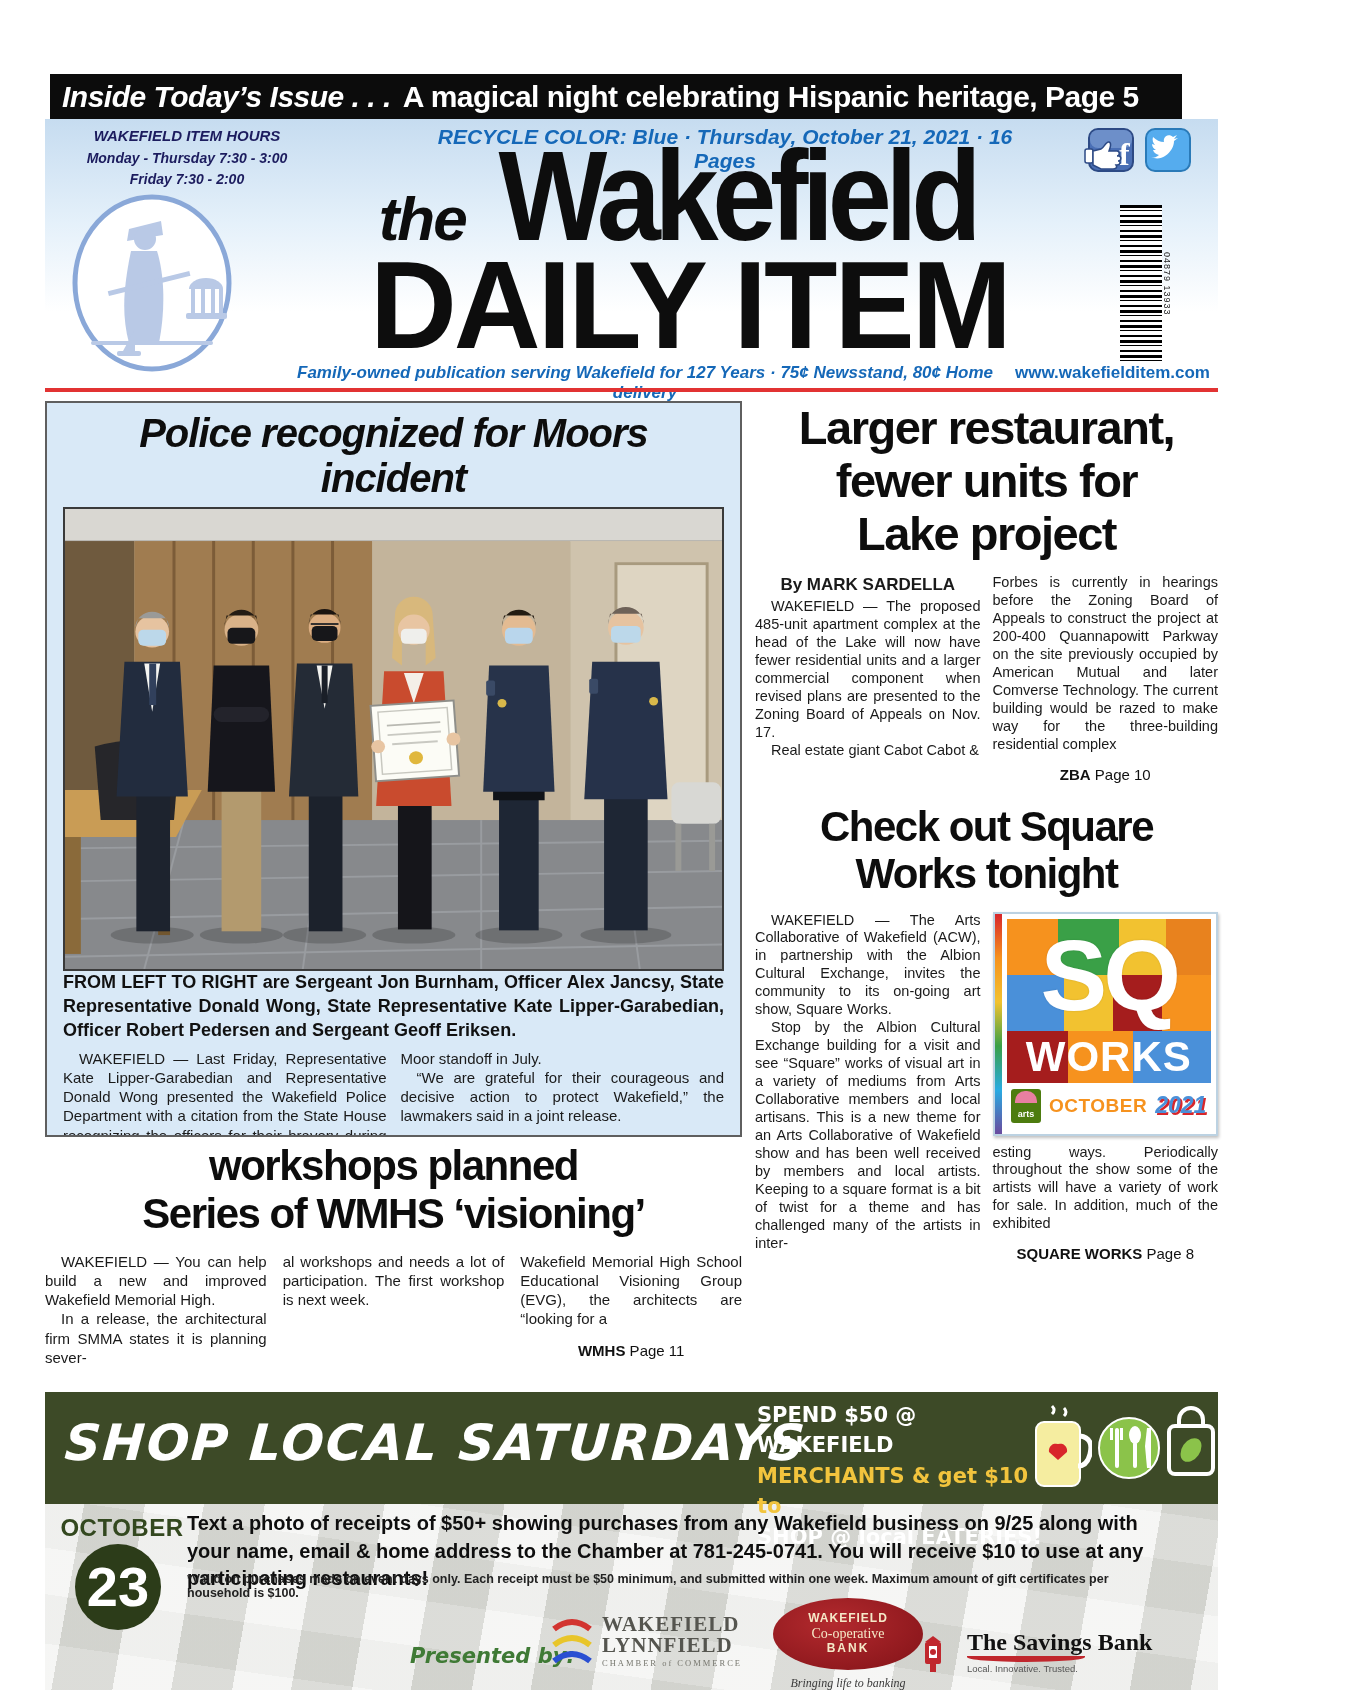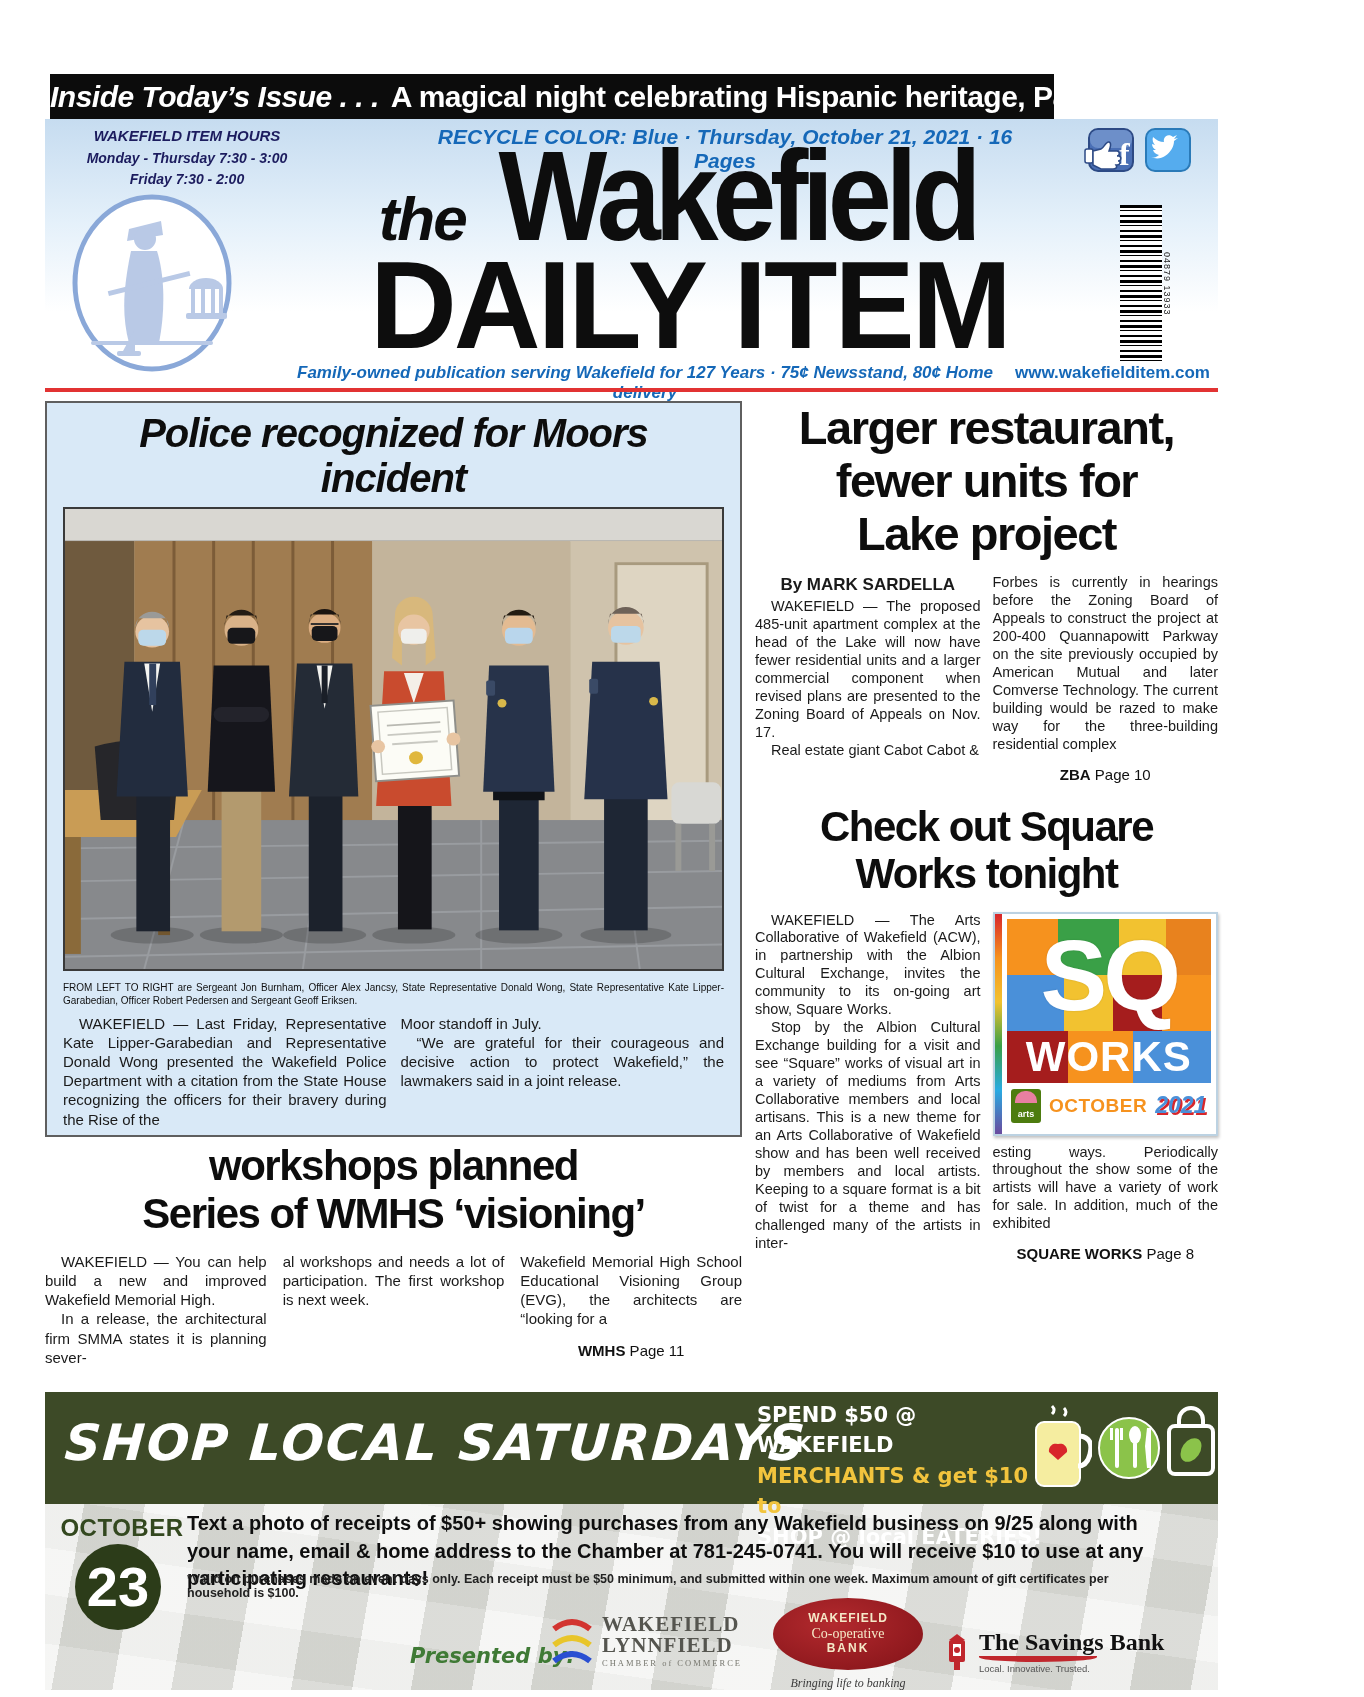--- a/index.html
+++ b/index.html
@@ -1,22 +1,22 @@
 <!DOCTYPE html>
 <html><head>
 <meta charset="utf-8">
 <style>
   * { margin:0; padding:0; box-sizing:border-box; }
   body { background:#ffffff; font-family:"Liberation Sans", sans-serif; }
   #page { position:relative; width:1364px; height:1697px; background:#ffffff; overflow:hidden; margin:0 auto; }
   .abs { position:absolute; }
 
   
-  .banner { left:50px; top:74px; width:1004px; height:45px; background:#0c0c0c; color:#fff;
-            display:flex; align-items:center; padding-left:0; white-space:nowrap; }
+  .banner { left:50px; top:74px; width:1132px; height:45px; background:#0c0c0c; color:#fff;
+            display:flex; align-items:center; padding-left:12px; white-space:nowrap; }
   .banner .lead { font-style:italic; font-weight:bold; font-size:30px; letter-spacing:-0.5px; }
   .banner .rest { font-weight:bold; font-size:30px; margin-left:12px; letter-spacing:-0.5px; }
 
   
   .header { left:45px; top:119px; width:1173px; height:268px;
             background:linear-gradient(180deg,#c6dcf0 0%, #e4f0fa 38%, #ffffff 72%); }
   .hours { position:absolute; left:12px; top:6px; width:260px; text-align:center; color:#1c1c5e;
            font-weight:bold; font-style:italic; line-height:1.5; }
   .hours .t { font-size:15px; } .hours .l { font-size:14px; }
   .recycle { position:absolute; left:360px; top:6px; width:640px; text-align:center; color:#1568b8;
@@ -39,21 +39,21 @@
              font-weight:bold; font-size:17px; }
   .redrule { left:45px; top:388px; width:1173px; height:4px; background:#e23333; }
 
   
   .police-box { left:45px; top:401px; width:697px; height:736px; background:#d9e9f7;
                 border:2px solid #5f5f5f; padding:6px 16px; overflow:hidden; }
   .police-head { text-align:center; font-style:italic; font-weight:bold; font-size:40px;
                  letter-spacing:-1px; color:#0d0d0d; margin:2px 0 6px 0; }
   .photo { width:661px; height:464px; border:2px solid #3a3a3a; background:#b8a98f; }
   .photo svg { display:block; width:100%; height:100%; }
-  .caption { margin-top:10px; font-weight:normal; font-size:10px; line-height:1.33; color:#111; text-align:justify; }
+  .caption { margin-top:0; font-weight:bold; font-size:18px; line-height:1.33; color:#111; text-align:justify; }
   .cols { display:flex; gap:14px; margin-top:6px; }
   .cols .col { flex:1; text-align:justify; font-size:15px; line-height:1.28; color:#1a1a1a; }
   .col p { text-indent:16px; }
   .col p.noindent { text-indent:0; }
   .jump { text-align:center; font-size:15px; color:#111; margin-top:12px; }
   .jump b { font-weight:bold; }
 
   
   .wmhs { left:45px; top:1142px; width:697px; }
   .head-black { text-align:center; font-weight:bold; color:#0d0d0d; letter-spacing:-1.5px; }
@@ -116,21 +116,21 @@
   .chamber-text { font-family:"Liberation Serif", serif; color:#55554f; line-height:1.02; }
   .chamber-text .big { font-size:21px; letter-spacing:1px; font-weight:bold; }
   .chamber-text .small { font-size:8.5px; letter-spacing:2px; color:#77776f; margin-top:2px; }
   .coop { position:absolute; left:728px; top:206px; width:150px; text-align:center; }
   .coop-oval { width:150px; height:72px; border-radius:50%; background:radial-gradient(ellipse at 40% 35%, #b32a2e, #8e181d 75%);
                color:#f5e9c8; display:flex; flex-direction:column; align-items:center; justify-content:center; line-height:1.15; }
   .coop-oval .a { font-size:12px; font-weight:bold; letter-spacing:1px; }
   .coop-oval .b { font-size:14px; font-family:"Liberation Serif", serif; }
   .coop-oval .c { font-size:12px; font-weight:bold; letter-spacing:2px; }
   .coop-tag { margin-top:6px; font-size:12px; color:#3a3a3a; font-style:italic; font-family:"Liberation Serif", serif; }
-  .savings { position:absolute; left:900px; top:238px; display:flex; gap:10px; align-items:center; }
+  .savings { position:absolute; left:876px; top:238px; display:flex; gap:22px; align-items:flex-end; }
   .savings-text .name { font-family:"Liberation Serif", serif; font-weight:bold; font-size:24px; color:#111; line-height:1; }
   .savings-swoosh { width:118px; height:6px; background:#c0272d; border-radius:0 0 60% 60%/0 0 100% 100%; margin-top:2px; }
   .savings-text .tag { font-size:9.5px; color:#555; margin-top:1px; }
 </style>
 </head>
 <body>
 
 <div id="page">
 
   <div class="abs banner">

